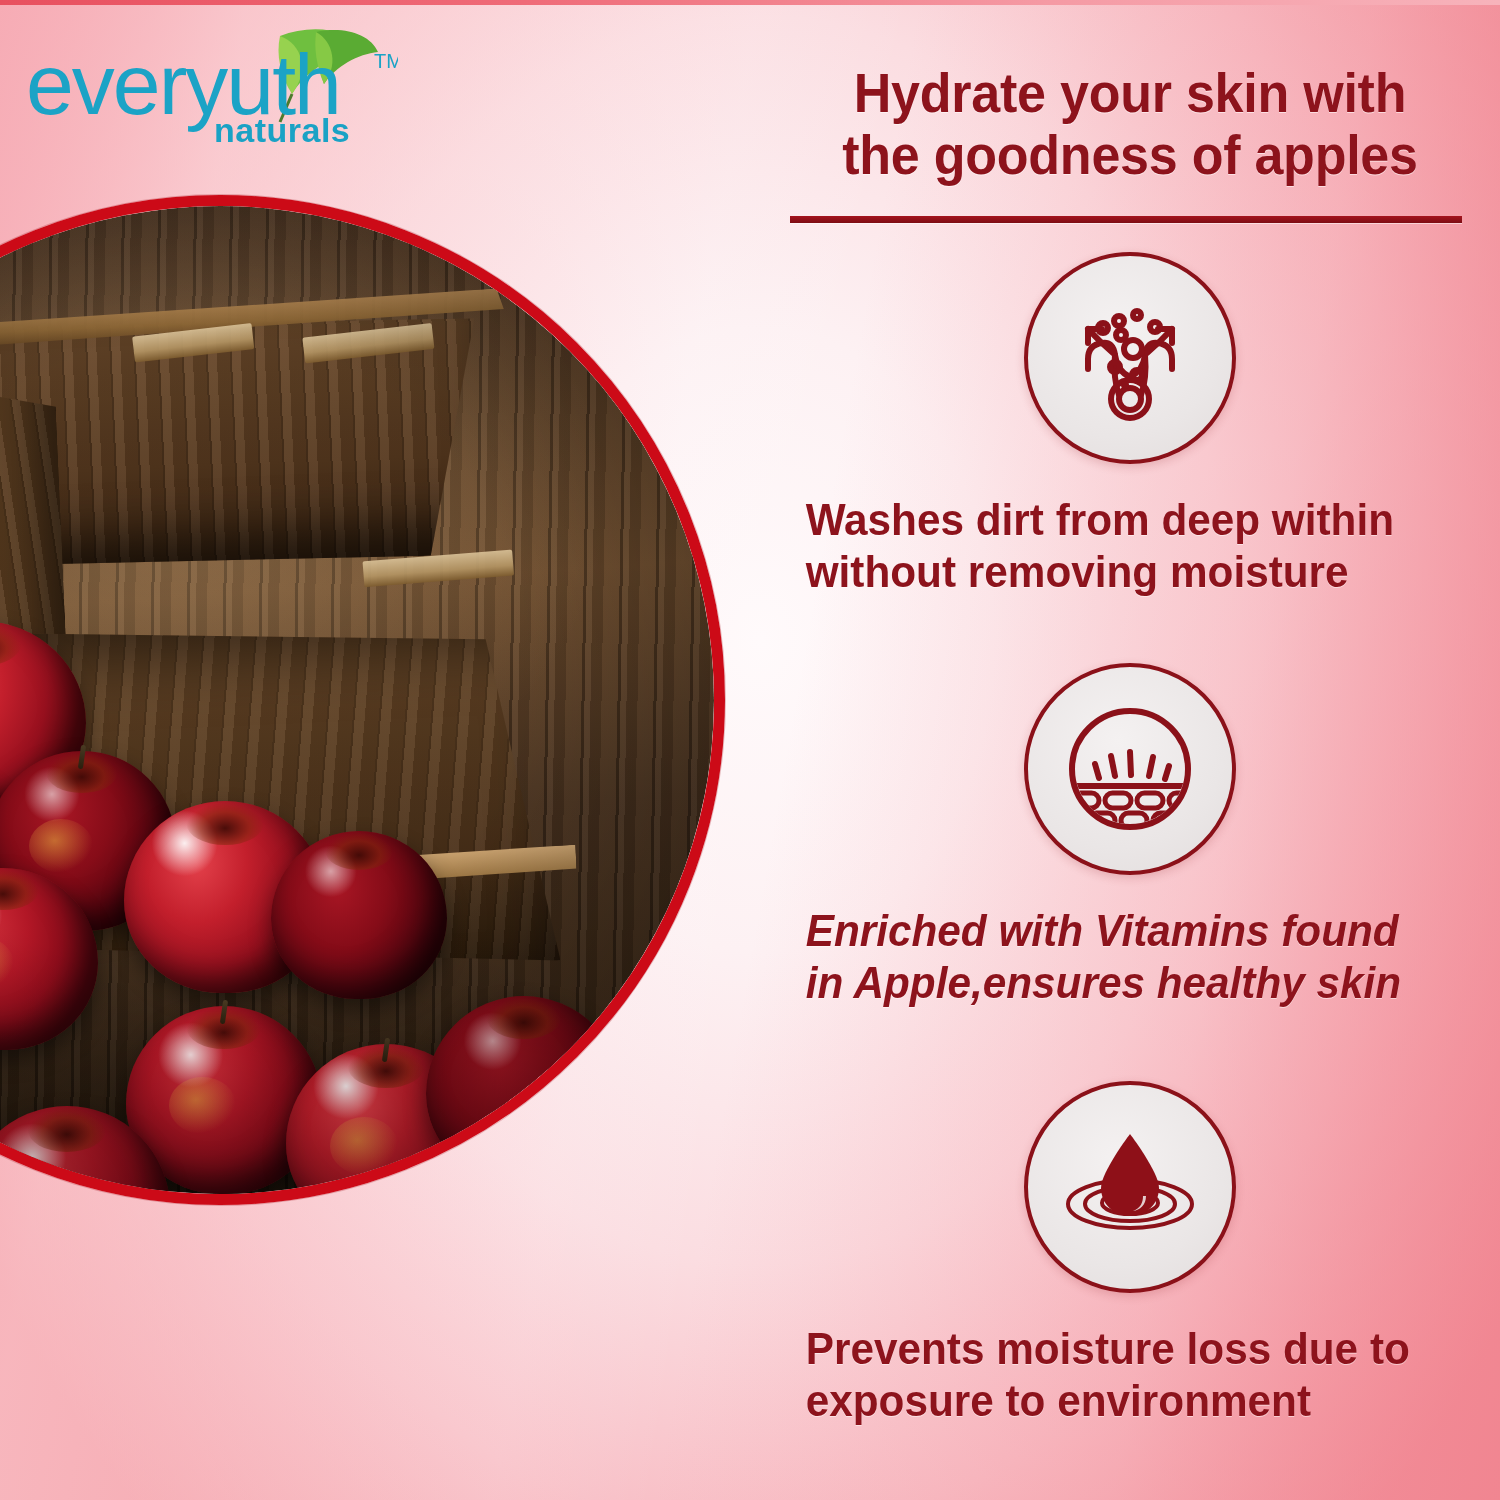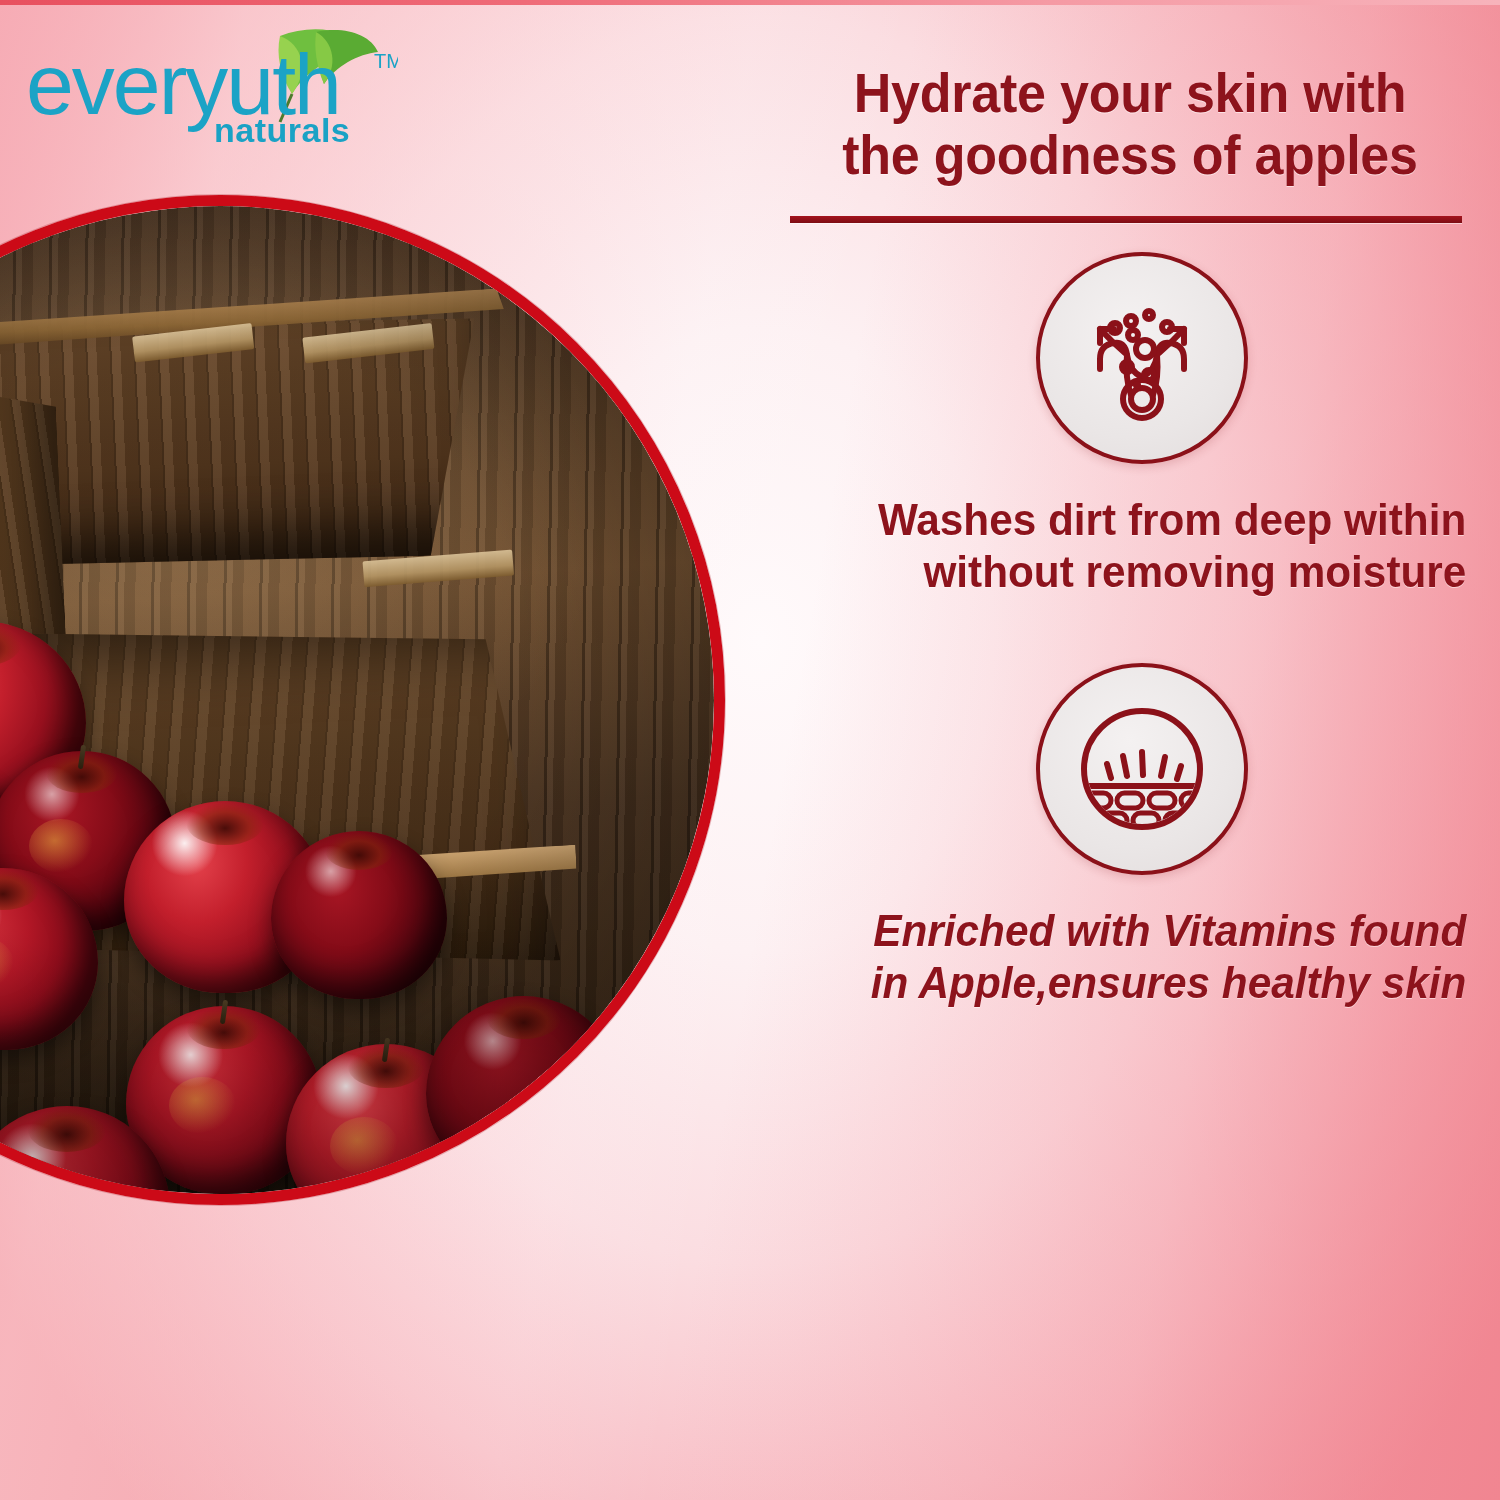--- a/index.html
+++ b/index.html
@@ -162,21 +162,21 @@
     text-shadow:0 1px 0 rgba(255,255,255,.55);
     transform:scaleX(0.93);transform-origin:center;
   }
   .headline span{display:block;}
   .rule{
     position:absolute;left:10px;top:216px;width:672px;height:7px;
     background:linear-gradient(180deg,#a5131d 0%,#7d0d14 100%);
     box-shadow:0 1px 0 rgba(255,255,255,.5);
   }
 
-  .benefit{position:absolute;left:12px;width:700px;text-align:right;}
+  .benefit{position:absolute;left:0;width:700px;text-align:left;}
   .b1{top:252px;} .b2{top:663px;font-style:italic;} .b3{top:1081px;}
 
   .icon-wrap{
     width:212px;height:212px;margin:0 auto;
     border-radius:50%;
     background:radial-gradient(circle at 44% 36%, #f4f1f1 0%, #eae6e6 62%, #e2dcdc 100%);
     border:4px solid #8b1119;
     box-sizing:border-box;
     display:flex;align-items:center;justify-content:center;
     box-shadow:0 3px 10px rgba(140,20,30,.18);
@@ -343,15 +343,32 @@
               </clipPath>
             </defs>
         </svg>
       </div>
       <div class="caption">
         <span>Enriched with Vitamins found</span>
         <span>in Apple,ensures healthy skin</span>
       </div>
     </div>
 
+    <div class="benefit b3">
+      <div class="icon-wrap">
+        <svg width="150" height="150" viewBox="0 0 150 150">
+          <g fill="none" stroke="#8b1119">
+            <ellipse cx="75" cy="92" rx="62" ry="24" stroke-width="4"></ellipse>
+            <ellipse cx="75" cy="92" rx="45" ry="17" stroke-width="4"></ellipse>
+            <ellipse cx="75" cy="91" rx="28" ry="11" stroke-width="4"></ellipse>
+          </g>
+          <path d="M75 22 C75 22 104 60 104 76 C104 92 91 104 75 104 C59 104 46 92 46 76 C46 60 75 22 75 22 Z" fill="#8e1018"></path>
+          <path d="M91 84 C91 93 85 98 78 99 C86 96 88 90 88 84 Z" fill="#f2eded" opacity=".85"></path>
+        </svg>
+      </div>
+      <div class="caption">
+        <span>Prevents moisture loss due to</span>
+        <span>exposure to environment</span>
+      </div>
+    </div>
 
   </div>
 </div>
 
 </body></html>

